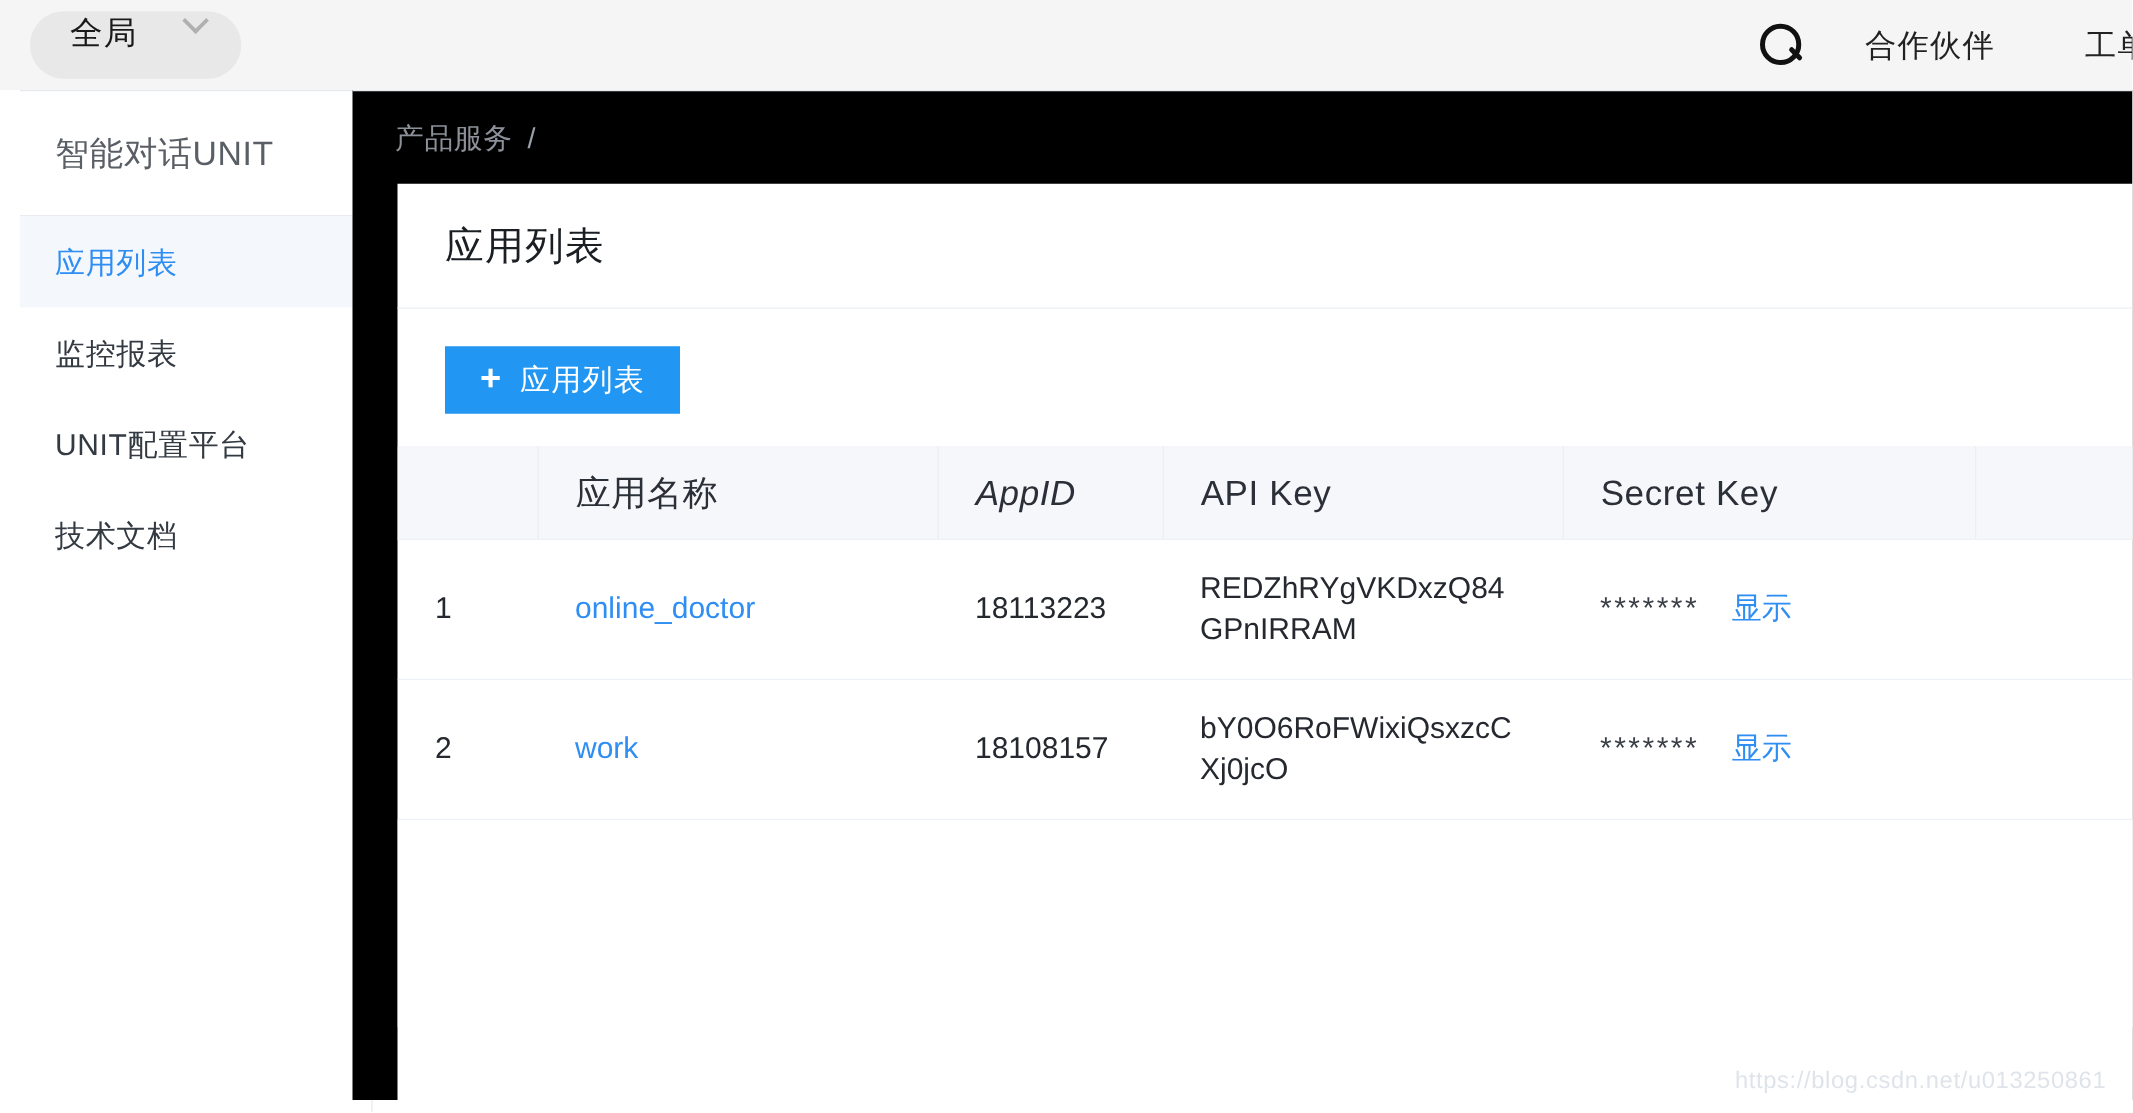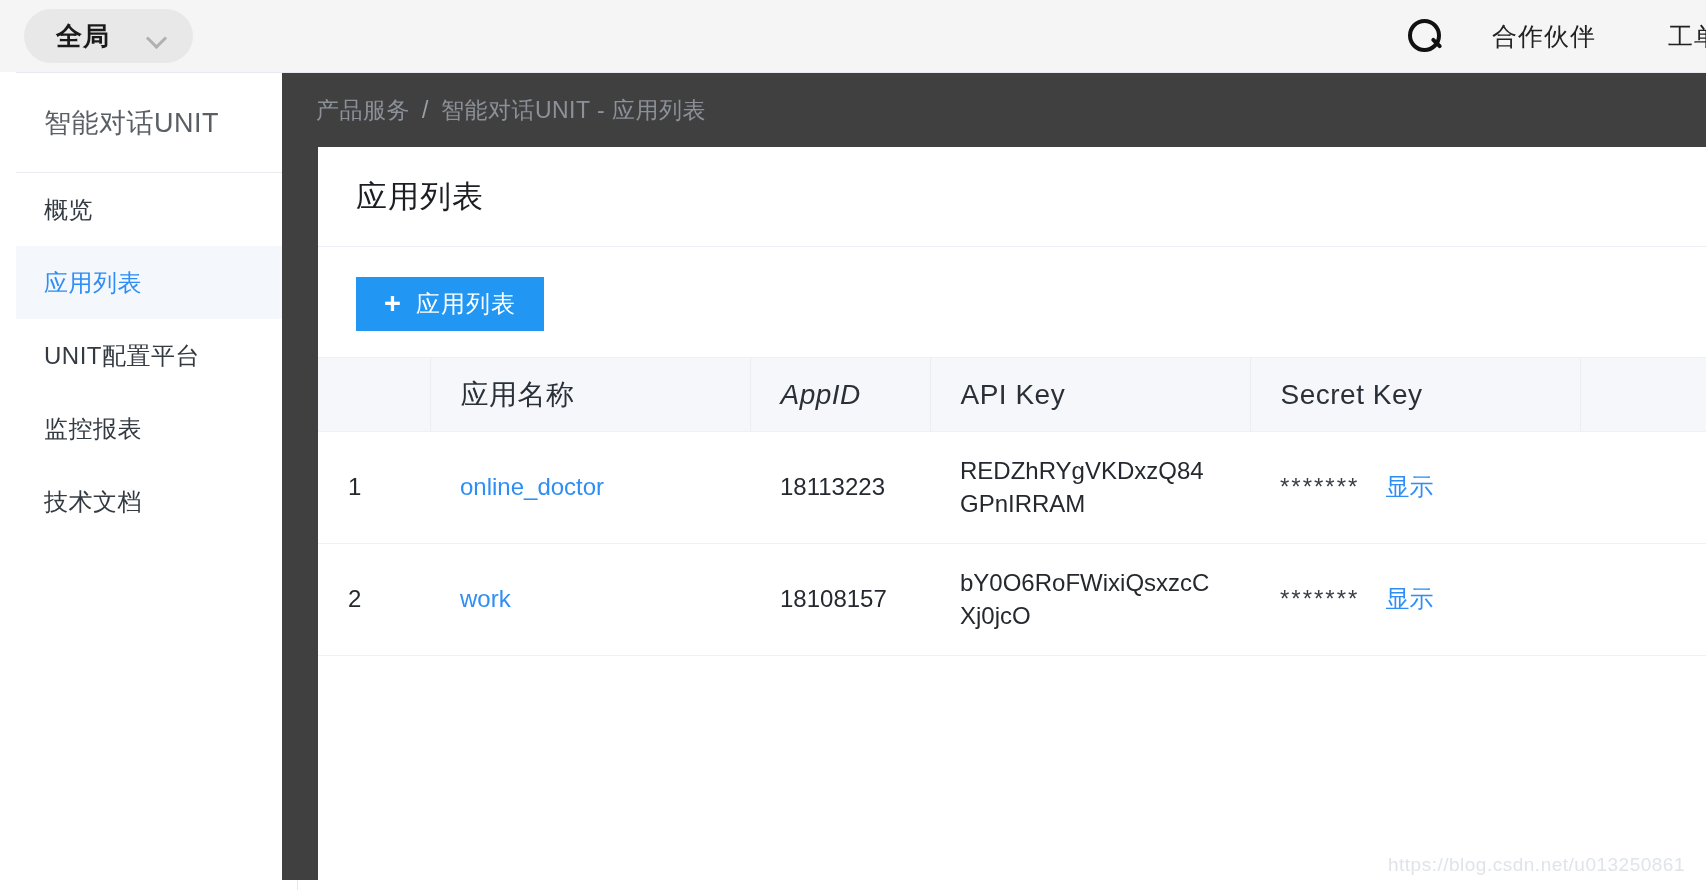--- a/index.html
+++ b/index.html
@@ -30,24 +30,23 @@
     z-index: 5;
   }
   .scope-pill {
     margin-left: 24px;
     height: 54px;
     min-width: 166px;
     padding: 0 26px 0 32px;
     border-radius: 27px;
     background: #e8e8e8;
     display: flex;
-    align-items: center;
+    align-items: flex-start;
     gap: 38px;
     cursor: pointer;
-    font-weight: bold;
   }
   .scope-pill .scope-label {
     font-size: 26px;
     color: #1a1a1a;
     letter-spacing: 1px;
   }
   .chev {
     width: 19px; height: 11px;
     position: relative;
     display: inline-block;
@@ -140,21 +139,21 @@
     background: #f4f7fc;
     color: #2f8ef4;
   }
 
   
   .main {
     position: absolute;
     top: 72px; left: 282px;
     width: 1424px;
     height: 808px;
-    background: #404040;
+    background: #000000;
     border-top: 1px solid #e6e9ee;
   }
   .breadcrumb {
     height: 74px;
     display: flex;
     align-items: center;
     padding-left: 34px;
     font-size: 23px;
     color: #8c9199;
     letter-spacing: 0.5px;
@@ -299,43 +298,39 @@
       </div>
       <div class="nav-link">合作伙伴</div>
       <div class="nav-link last">工单</div>
     </div>
 
   </div>
 
   <div class="sidebar">
     <div class="side-title">智能对话UNIT</div>
 
-    <div class="side-item">
-      <span>概览</span>
-    </div>
     <div class="side-item active">
       <span>应用列表</span>
     </div>
     <div class="side-item">
+      <span>监控报表</span>
+    </div>
+    <div class="side-item">
       <span>UNIT配置平台</span>
-    </div>
-    <div class="side-item">
-      <span>监控报表</span>
     </div>
     <div class="side-item">
       <span>技术文档</span>
     </div>
   </div>
 
   <div class="main">
 
     <div class="breadcrumb">
       <span class="bc-item">产品服务</span>
       <span class="bc-sep">/</span>
-      <span class="bc-item current">智能对话UNIT - 应用列表</span>
     </div>
 
     <div class="card">
 
       <div class="card-head">
         <span class="card-title">应用列表</span>
       </div>
 
       <div class="card-toolbar">
         <button class="btn-primary">

